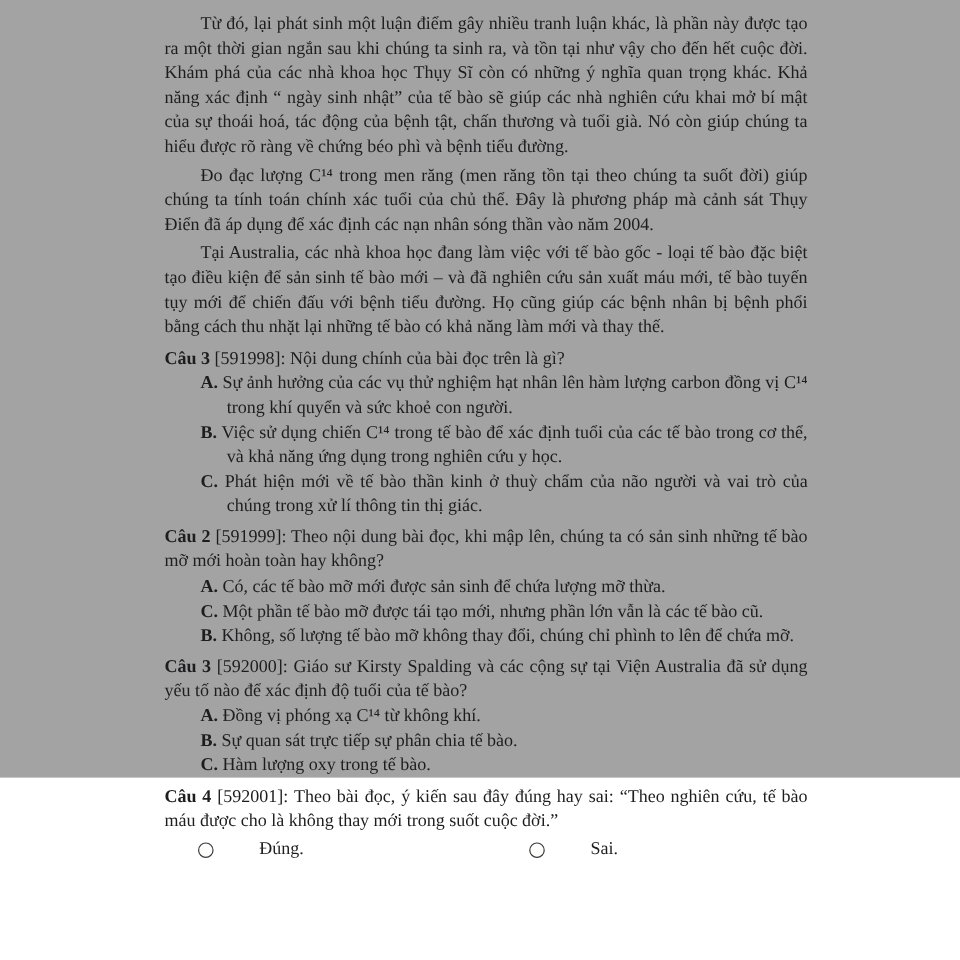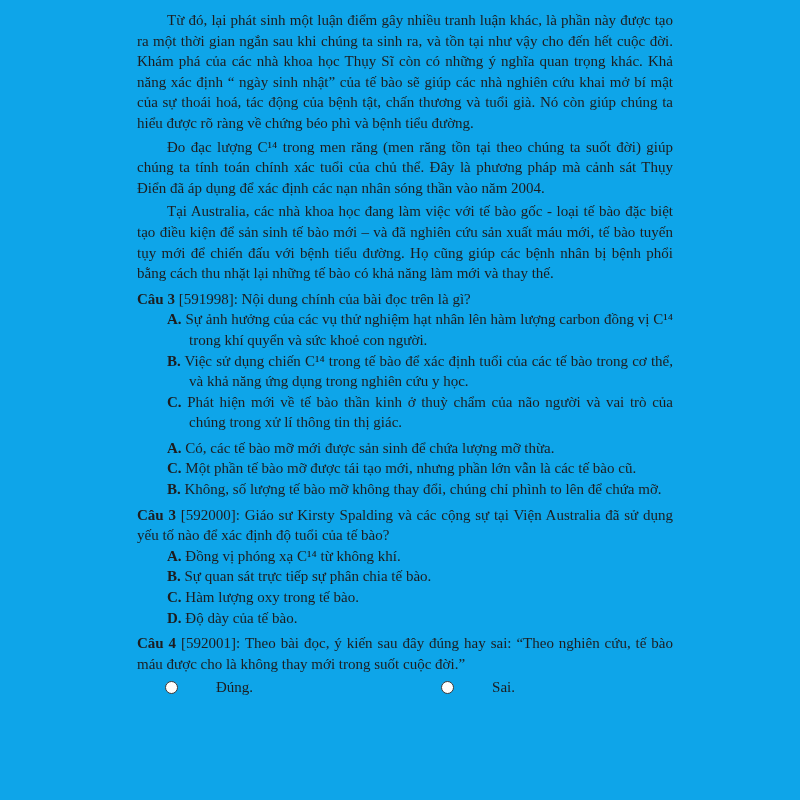--- a/index.html
+++ b/index.html
@@ -6,22 +6,22 @@
     margin: 0;
     padding: 0;
     width: 800px;
     height: 800px;
     overflow: hidden;
     background: #ffffff;
   }
   .page {
     position: relative;
     width: 800px;
-    height: 800px;
-    background: #0ea5e9;
+    height: 648px;
+    background: #a3a3a3;
     font-family: "Liberation Serif", "DejaVu Serif", serif;
     color: #1d1d1f;
   }
   .content {
     position: absolute;
     left: 137px;
     top: 10px;
     width: 536px;
     font-size: 15px;
     line-height: 20.6px;
@@ -85,31 +85,31 @@
     <p class="para">Tại Australia, các nhà khoa học đang làm việc với tế bào gốc - loại tế bào đặc biệt tạo điều kiện để sản sinh tế bào mới – và đã nghiên cứu sản xuất máu mới, tế bào tuyến tụy mới để chiến đấu với bệnh tiểu đường. Họ cũng giúp các bệnh nhân bị bệnh phổi bằng cách thu nhặt lại những tế bào có khả năng làm mới và thay thế.</p>
 
     <div class="question">
       <p class="q-head"><span class="q-label">Câu 3</span> <span>[591998]:</span> <span>Nội dung chính của bài đọc trên là gì?</span></p>
       <p class="option"><span class="opt-letter">A.</span> <span>Sự ảnh hưởng của các vụ thử nghiệm hạt nhân lên hàm lượng carbon đồng vị C¹⁴ trong khí quyển và sức khoẻ con người.</span></p>
       <p class="option"><span class="opt-letter">B.</span> <span>Việc sử dụng chiến C¹⁴ trong tế bào để xác định tuổi của các tế bào trong cơ thể, và khả năng ứng dụng trong nghiên cứu y học.</span></p>
       <p class="option"><span class="opt-letter">C.</span> <span>Phát hiện mới về tế bào thần kinh ở thuỳ chẩm của não người và vai trò của chúng trong xử lí thông tin thị giác.</span></p>
     </div>
 
     <div class="question">
+      <p class="q-head"><span class="q-label">Câu 2</span> <span>[591999]:</span> <span>Theo nội dung bài đọc, khi mập lên, chúng ta có sản sinh những tế bào mỡ mới hoàn toàn hay không?</span></p>
       <p class="option"><span class="opt-letter">A.</span> <span>Có, các tế bào mỡ mới được sản sinh để chứa lượng mỡ thừa.</span></p>
       <p class="option"><span class="opt-letter">C.</span> <span>Một phần tế bào mỡ được tái tạo mới, nhưng phần lớn vẫn là các tế bào cũ.</span></p>
       <p class="option"><span class="opt-letter">B.</span> <span>Không, số lượng tế bào mỡ không thay đổi, chúng chỉ phình to lên để chứa mỡ.</span></p>
     </div>
 
     <div class="question">
       <p class="q-head"><span class="q-label">Câu 3</span> <span>[592000]:</span> <span>Giáo sư Kirsty Spalding và các cộng sự tại Viện Australia đã sử dụng yếu tố nào để xác định độ tuổi của tế bào?</span></p>
       <p class="option"><span class="opt-letter">A.</span> <span>Đồng vị phóng xạ C¹⁴ từ không khí.</span></p>
       <p class="option"><span class="opt-letter">B.</span> <span>Sự quan sát trực tiếp sự phân chia tế bào.</span></p>
       <p class="option"><span class="opt-letter">C.</span> <span>Hàm lượng oxy trong tế bào.</span></p>
-      <p class="option"><span class="opt-letter">D.</span> <span>Độ dày của tế bào.</span></p>
     </div>
 
     <div class="question">
       <p class="q-head"><span class="q-label">Câu 4</span> <span>[592001]:</span> <span>Theo bài đọc, ý kiến sau đây đúng hay sai: “Theo nghiên cứu, tế bào máu được cho là không thay mới trong suốt cuộc đời.”</span></p>
       <div class="radio-row">
         <span class="radio-opt">
           <span class="radio-circle"></span>
             <span>Đúng.</span>
         </span>
         <span class="radio-opt second">

